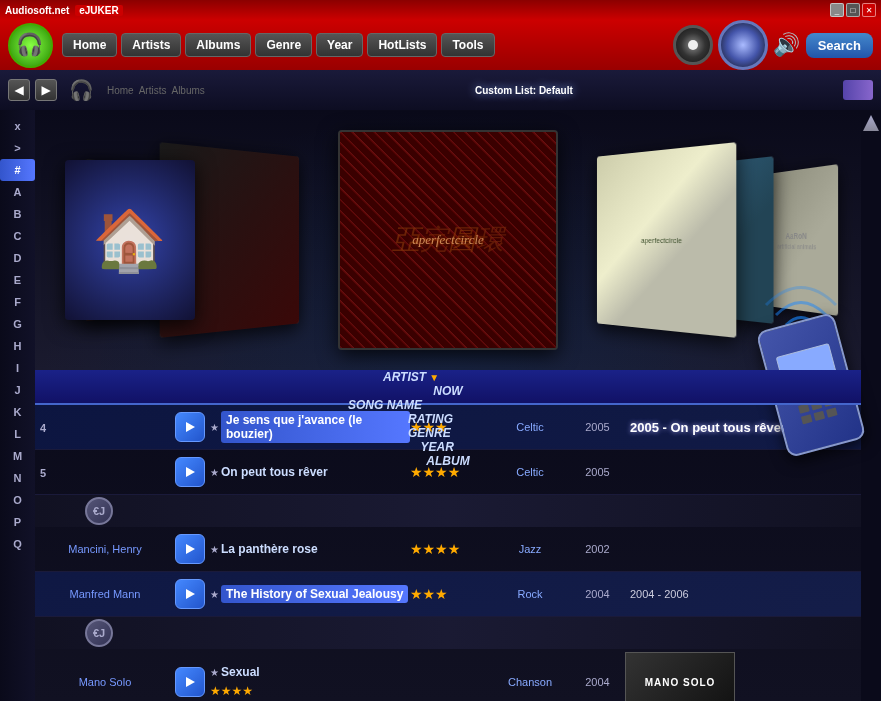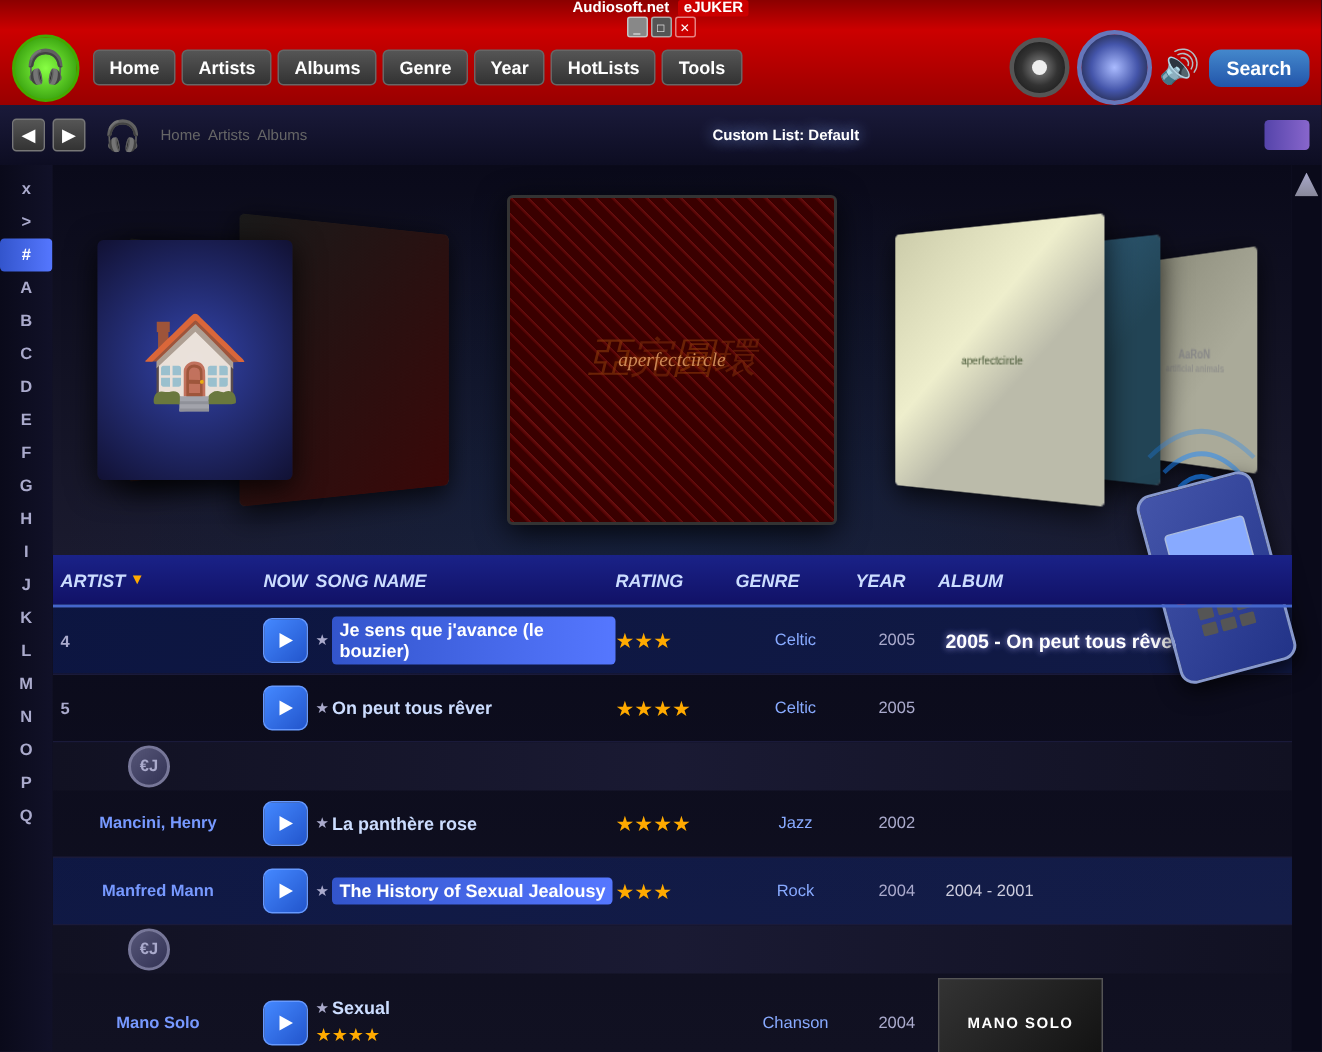--- a/index.html
+++ b/index.html
@@ -12,23 +12,23 @@
       position: relative;
     }
 
     
     .title-bar {
       width: 100%;
       height: 20px;
       background: linear-gradient(to bottom, #8B0000, #CC0000);
       display: flex;
       align-items: center;
+      justify-content: space-between;
       padding: 0 5px;
       position: relative;
-      flex-direction: column;
     }
     .title-bar-logo {
       color: white;
       font-size: 10px;
       font-weight: bold;
     }
     .title-bar-controls {
       display: flex;
       gap: 2px;
     }
@@ -331,21 +331,21 @@
       min-height: 45px;
       border-bottom: 1px solid #1a1a3a;
       padding: 3px 5px;
       gap: 0;
     }
     .table-row.highlighted { background: linear-gradient(to right, #1133aa44, #2244bb44); }
     .row-artist {
       width: 130px;
       color: #7799ff;
       font-size: 11px;
-      font-weight: bold;
+      font-weight: normal;
       text-align: center;
       cursor: pointer;
     }
     .row-now { width: 40px; display: flex; align-items: center; justify-content: center; }
     .row-num {
       color: #aaaacc;
       font-size: 11px;
       font-weight: bold;
       text-align: right;
       padding-right: 5px;
@@ -483,20 +483,21 @@
       justify-content: center;
       color: white;
       font-size: 10px;
       font-weight: bold;
       letter-spacing: 1px;
       text-transform: uppercase;
     }
 
     .table-header {
       background: linear-gradient(to bottom, #1a2288, #111166);
+      flex-direction: column;
     }
 
     .sort-arrow { color: #ffaa00; font-size: 10px; }
     
     .album-left1-content {
       width: 100%;
       height: 100%;
       background: linear-gradient(135deg, #1a1a1a 0%, #333 40%, #2a1010 60%, #1a0a0a 100%);
       display: flex;
       align-items: center;
@@ -799,21 +800,21 @@
           <div style="display:flex;align-items:center;gap:2px;">
             <span style="color:#aaaacc;font-size:10px;">★</span>
             <span class="song-name song-name-selected">The History of Sexual Jealousy</span>
           </div>
         </div>
         <div class="col-rating row-rating">
           <span class="stars">★★★</span>
         </div>
         <div class="col-genre row-genre">Rock</div>
         <div class="col-year row-year">2004</div>
-        <div class="col-album row-album">2004 - 2001</div>
+        <div class="col-album row-album">2004 - 2006</div>
       </div>
 
       <div class="sep-row">
         <div class="sep-icon">€J</div>
       </div>
 
       <div class="table-row">
         <div class="col-artist row-artist">Mano Solo</div>
         <div class="col-now row-now">
           <div class="play-btn">

